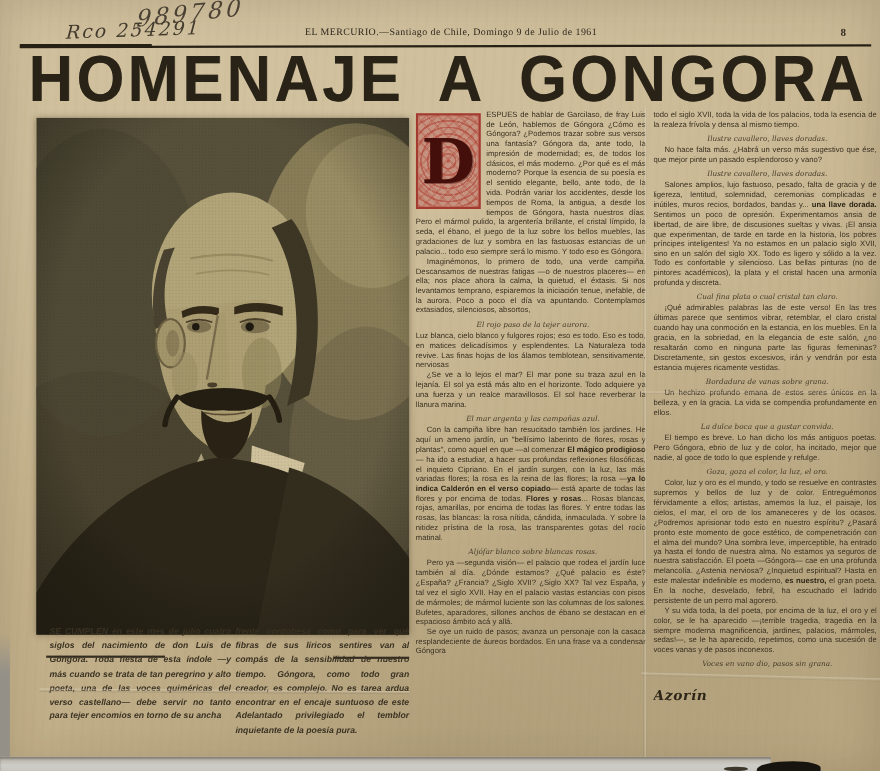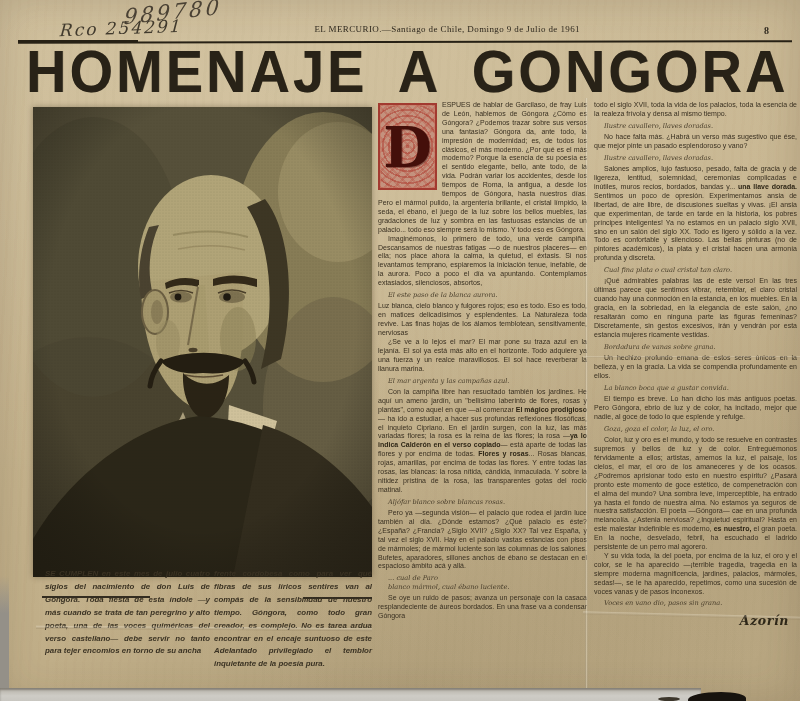--- a/index.html
+++ b/index.html
@@ -14,21 +14,21 @@
   .mottle{position:absolute;inset:0;pointer-events:none;opacity:.55;background:
       radial-gradient(3px 2px at 120px 260px, rgba(70,55,30,.25), transparent),
       radial-gradient(4px 3px at 420px 180px, rgba(70,55,30,.18), transparent),
       radial-gradient(5px 3px at 640px 420px, rgba(70,55,30,.15), transparent),
       radial-gradient(4px 4px at 260px 520px, rgba(255,245,220,.3), transparent),
       radial-gradient(6px 4px at 700px 120px, rgba(255,245,220,.25), transparent),
       repeating-linear-gradient(93deg, rgba(120,100,60,.03) 0 3px, transparent 3px 9px);}
   .hw{position:absolute;color:#453c2f;font-family:"DejaVu Serif",serif;font-style:italic;white-space:nowrap;}
   .hw1{left:124px;top:0px;font-size:21px;letter-spacing:3px;transform:rotate(-6deg) skewX(-10deg);color:#4a4134;}
   .hw2{left:60px;top:18px;font-size:17px;letter-spacing:2px;transform:rotate(-2deg) skewX(-6deg);color:#413a2d;}
-  .masthead{position:absolute;left:240px;top:24px;width:340px;text-align:right;
+  .masthead{position:absolute;left:240px;top:24px;width:340px;text-align:center;
     font:9px/11px "Liberation Serif",serif;color:#2f291e;letter-spacing:.4px;}
   .pageno{position:absolute;left:764px;top:25px;font:700 10px "Liberation Serif",serif;color:#2f291e;}
   .rule-main{position:absolute;left:18px;top:41px;width:774px;height:1.6px;background:#272115;transform:rotate(-.12deg);}
   .rule-main-thick{position:absolute;left:18px;top:40px;width:120px;height:2.6px;background:#272115;}
   .headline{position:absolute;left:26px;top:42px;width:752px;margin:0;text-align:center;white-space:nowrap;
     font:700 56px/1 "Liberation Sans",sans-serif;letter-spacing:3px;word-spacing:14px;
     color:#28221776;color:#282217;transform:scaleY(1.06);transform-origin:top center;
     text-shadow:.4px .4px 0 rgba(45,35,20,.45);}
   .portrait{position:absolute;left:33px;top:107px;width:339px;height:470px;box-shadow:0 0 6px rgba(40,30,15,.35);}
   .portrait svg{display:block;}
@@ -39,32 +39,32 @@
     color:#3a3223;text-align:justify;}
   .caption.a{left:45px;width:165px;}
   .caption.b{left:214px;width:158px;}
   .article-col{position:absolute;top:101px;font:7px/8.9px "Liberation Sans",sans-serif;
     color:#382f20;text-align:justify;overflow:hidden;}
   .article-col.c1{left:378px;width:209px;height:590px;}
   .article-col.c2{left:594px;width:203px;height:596px;}
   .para{margin:0;text-indent:10px;}
   .para.flush{text-indent:0;}
   .para b{font-weight:700;color:#2e2616;}
-  .verse{font:italic 6.6px/8.3px "DejaVu Serif",serif;text-align:left;margin:3px 6px 3px 10px;color:#473c29;}
+  .verse{font:italic 6.6px/8.3px "DejaVu Serif",serif;text-align:center;margin:3px 6px 3px 10px;color:#473c29;}
   .dropcap{float:left;width:55px;height:83px;margin:2px 5px 1px 0;position:relative;
     background-color:#c4927e;
     background-image:
       repeating-radial-gradient(circle at 50% 50%, rgba(173,58,46,.5) 0 1.5px, transparent 1.5px 6px),
       repeating-linear-gradient(45deg, rgba(180,66,52,.28) 0 2px, transparent 2px 7px),
       repeating-linear-gradient(-45deg, rgba(180,66,52,.28) 0 2px, transparent 2px 7px);
     border:2.5px solid #a23a30;box-shadow:inset 0 0 0 1px rgba(200,120,100,.6);}
   .dletter{position:absolute;inset:0;display:flex;align-items:center;justify-content:center;
     font:700 56px/1 "DejaVu Serif",serif;color:#440f0a;text-shadow:1px 1px 0 rgba(70,15,10,.45);}
-  .signature{text-align:right;font:italic 700 12.5px "DejaVu Serif",serif;color:#2e2718;
-    margin-top:5px;padding-right:8px;letter-spacing:.6px;}
+  .signature{text-align:left;font:italic 700 12.5px "DejaVu Serif",serif;color:#2e2718;
+    margin-top:16px;padding-right:8px;letter-spacing:.6px;}
   .crease{position:absolute;pointer-events:none;}
   .crease.v1{left:585px;top:98px;width:3px;height:592px;
     background:linear-gradient(90deg, rgba(0,0,0,.10), rgba(255,250,235,.30), rgba(0,0,0,.06));}
   .crease.h1{left:36px;top:627px;width:336px;height:3px;transform:rotate(.4deg);
     background:linear-gradient(rgba(255,250,235,.35), rgba(90,72,45,.20));}
   .crease.h2{left:583px;top:356px;width:217px;height:2px;
     background:linear-gradient(rgba(255,250,235,.30), rgba(90,72,45,.14));}
   .crease.h3{left:583px;top:614px;width:217px;height:3px;transform:rotate(1.4deg);
     background:linear-gradient(rgba(255,250,235,.30), rgba(90,72,45,.12));}
   .gray-sliver{position:absolute;left:0;top:576px;width:9px;height:125px;
@@ -161,41 +161,40 @@
   <div class="cap-rule b"></div>
   <div class="caption a">SE CUMPLEN en este mes de julio cuatro siglos del nacimiento de don Luis de Góngora. Toda fiesta de esta índole —y más cuando se trata de tan peregrino y alto poeta, una de las voces quiméricas del verso castellano— debe servir no tanto para tejer encomios en torno de su ancha</div>
   <div class="caption b">frente cordobesa como para ver qué fibras de sus líricos sentires van al compás de la sensibilidad de nuestro tiempo. Góngora, como todo gran creador, es complejo. No es tarea ardua encontrar en el encaje suntuoso de este Adelantado privilegiado el temblor inquietante de la poesía pura.</div>
 
   <div class="article-col c1">
     <div class="dropcap">
       <span class="dletter">D</span>
     </div>
   <p class="para flush">ESPUES de hablar de Garcilaso, de fray Luis de León, hablemos de Góngora ¿Cómo es Góngora? ¿Podemos trazar sobre sus versos una fantasía? Góngora da, ante todo, la impresión de modernidad; es, de todos los clásicos, el más moderno. ¿Por qué es el más moderno? Porque la esencia de su poesía es el sentido elegante, bello, ante todo, de la vida. Podrán variar los accidentes, desde los tiempos de Roma, la antigua, a desde los tiempos de Góngora, hasta nuestros días. Pero el mármol pulido, la argentería brillante, el cristal límpido, la seda, el ébano, el juego de la luz sobre los bellos muebles, las gradaciones de luz y sombra en las fastuosas estancias de un palacio... todo eso siempre será lo mismo. Y todo eso es Góngora.</p>
       <p class="para">Imaginémonos, lo primero de todo, una verde campiña. Descansamos de nuestras fatigas —o de nuestros placeres— en ella; nos place ahora la calma, la quietud, el éxtasis. Si nos levantamos temprano, espiaremos la iniciación tenue, inefable, de la aurora. Poco a poco el día va apuntando. Contemplamos extasiados, silenciosos, absortos,</p>
-      <div class="verse">El este paso de la blanca aurora.</div>
+      <div class="verse">El rojo paso de la tejer aurora.</div>
       <p class="para flush">Luz blanca, cielo blanco y fulgores rojos; eso es todo. Eso es todo, en matices delicadísimos y esplendentes. La Naturaleza toda revive. Las finas hojas de los álamos temblotean, sensitivamente, nerviosas</p>
       <p class="para">¿Se ve a lo lejos el mar? El mar pone su traza azul en la lejanía. El sol ya está más alto en el horizonte. Todo adquiere ya una fuerza y un realce maravillosos. El sol hace reverberar la llanura marina.</p>
       <div class="verse">El mar argenta y las campañas azul.</div>
       <p class="para">Con la campiña libre han resucitado también los jardines. He aquí un ameno jardín, un "bellísimo laberinto de flores, rosas y plantas", como aquel en que —al comenzar <b>El mágico prodigioso</b>— ha ido a estudiar, a hacer sus profundas reflexiones filosóficas, el inquieto Cipriano. En el jardín surgen, con la luz, las más variadas flores; la rosa es la reina de las flores; la rosa —<b>ya lo indica Calderón en el verso copiado</b>— está aparte de todas las flores y por encima de todas. <b>Flores y rosas</b>... Rosas blancas, rojas, amarillas, por encima de todas las flores. Y entre todas las rosas, las blancas: la rosa nítida, cándida, inmaculada. Y sobre la nitidez prístina de la rosa, las transparentes gotas del rocío matinal.</p>
       <div class="verse">Aljófar blanco sobre blancas rosas.</div>
       <p class="para">Pero ya —segunda visión— el palacio que rodea el jardín luce también al día. ¿Dónde estamos? ¿Qué palacio es éste? ¿España? ¿Francia? ¿Siglo XVII? ¿Siglo XX? Tal vez España, y tal vez el siglo XVII. Hay en el palacio vastas estancias con pisos de mármoles; de mármol luciente son las columnas de los salones. Bufetes, aparadores, sillones anchos de ébano se destacan en el espacioso ámbito acá y allá.</p>
-      <div class="verse">... cual de Paro<br>blanco mármol, cual ébano luciente.</div>
       <p class="para">Se oye un ruido de pasos; avanza un personaje con la casaca resplandeciente de áureos bordados. En una frase va a condensar Góngora</p>
     </div>
   <div class="article-col c2">
       <p class="para flush">todo el siglo XVII, toda la vida de los palacios, toda la esencia de la realeza frívola y densa al mismo tiempo.</p>
       <div class="verse">Ilustre cavallero, llaves doradas.</div>
       <p class="para">No hace falta más. ¿Habrá un verso más sugestivo que ése, que mejor pinte un pasado esplendoroso y vano?</p>
       <div class="verse">Ilustre cavallero, llaves doradas.</div>
       <p class="para">Salones amplios, lujo fastuoso, pesado, falta de gracia y de ligereza, lentitud, solemnidad, ceremonias complicadas e inútiles, muros recios, bordados, bandas y... <b>una llave dorada.</b> Sentimos un poco de opresión. Experimentamos ansia de libertad, de aire libre, de discusiones sueltas y vivas. ¡El ansia que experimentan, de tarde en tarde en la historia, los pobres príncipes inteligentes! Ya no estamos en un palacio siglo XVII, sino en un salón del siglo XX. Todo es ligero y sólido a la vez. Todo es confortable y silencioso. Las bellas pinturas (no de pintores académicos), la plata y el cristal hacen una armonía profunda y discreta.</p>
       <div class="verse">Cual fina plata o cual cristal tan claro.</div>
       <p class="para">¡Qué admirables palabras las de este verso! En las tres últimas parece que sentimos vibrar, retemblar, el claro cristal cuando hay una conmoción en la estancia, en los muebles. En la gracia, en la sobriedad, en la elegancia de este salón, ¿no resaltarán como en ninguna parte las figuras femeninas? Discretamente, sin gestos excesivos, irán y vendrán por esta estancia mujeres ricamente vestidas.</p>
       <div class="verse">Bordadura de vanas sobre grana.</div>
       <p class="para">Un hechizo profundo emana de estos seres únicos en la belleza, y en la gracia. La vida se compendia profundamente en ellos.</p>
-      <div class="verse">La blanco boca que a gustar convida.</div>
+      <div class="verse">La dulce boca que a gustar convida.</div>
       <p class="para">El tiempo es breve. Lo han dicho los más antiguos poetas. Pero Góngora, ebrio de luz y de color, ha incitado, mejor que nadie, al goce de todo lo que esplende y refulge.</p>
       <div class="verse">Goza, goza el color, la luz, el oro.</div>
       <p class="para">Color, luz y oro es el mundo, y todo se resuelve en contrastes supremos y bellos de luz y de color. Entreguémonos férvidamente a ellos; artistas, amemos la luz, el paisaje, los cielos, el mar, el oro de los amaneceres y de los ocasos. ¿Podremos aprisionar todo esto en nuestro espíritu? ¿Pasará pronto este momento de goce estético, de compenetración con el alma del mundo? Una sombra leve, imperceptible, ha entrado ya hasta el fondo de nuestra alma. No estamos ya seguros de nuestra satisfacción. El poeta —Góngora— cae en una profunda melancolía. ¿Astenia nerviosa? ¿Inquietud espiritual? Hasta en este malestar indefinible es moderno, <b>es nuestro,</b> el gran poeta. En la noche, desvelado, febril, ha escuchado el ladrido persistente de un perro mal agorero.</p>
       <p class="para">Y su vida toda, la del poeta, por encima de la luz, el oro y el color, se le ha aparecido —¡terrible tragedia, tragedia en la siempre moderna magnificencia, jardines, palacios, mármoles, sedas!—, se le ha aparecido, repetimos, como una sucesión de voces vanas y de pasos inconexos.</p>
       <div class="verse">Voces en vano dio, pasos sin grana.</div>
       <div class="signature">Azorín</div>
     </div>
 
   <div class="crease v1"></div>
   <div class="crease h1"></div>

